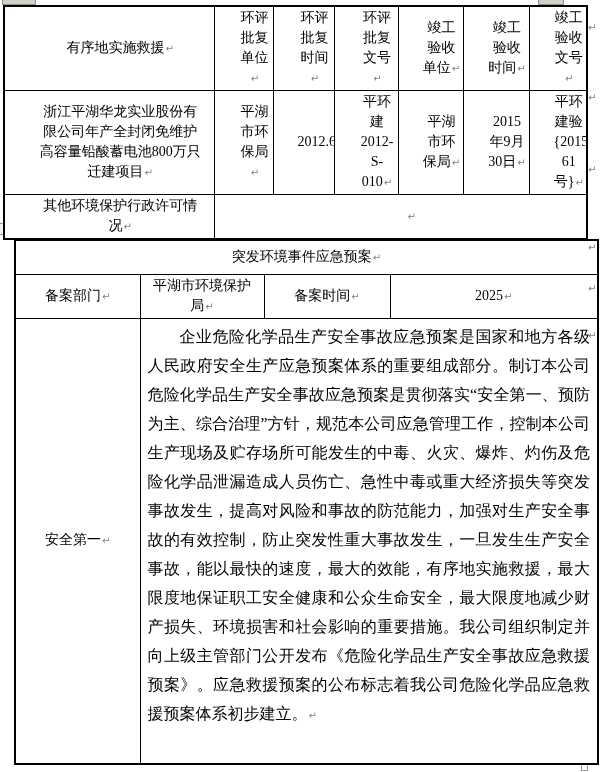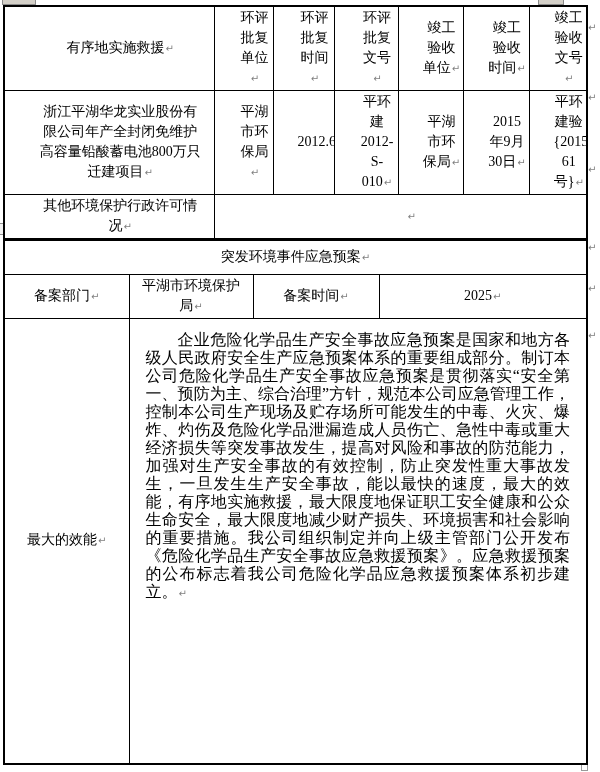--- a/index.html
+++ b/index.html
@@ -20,27 +20,27 @@
   .c-name { font-size:16px; line-height:22px;margin-left:7px; }
   .c-other { font-size:15px; line-height:18px;margin-top:32px; }
   .c-unit { font-size:14px; line-height:22px; }
   .c-date1 { font-size:12px; }
   .c-doc { font-size:13px; line-height:19px; }
   .c-date2 { font-size:14px; line-height:22px; }
 
   .heading { position:absolute; left:28px; top:202px; font-size:17px; font-weight:bold;
              font-family:"Liberation Sans","DejaVu Sans",sans-serif; letter-spacing:1px; }
 
-  .t2 { left:3px; top:239px; width:583px;border-radius:14px; }
+  .t2 { left:14px; top:239px; width:583px;border-radius:14px; }
   .t2 tr.r-title { height:34px; }
   .t2 tr.r-filing { height:44px; }
   .t2 tr.r-main { height:446px; }
   .t2 td { font-size:14px; line-height:20px; }
   .c-content { text-align:justify; vertical-align:top; padding:3px 7px; }
-  .c-content p { margin:9px; font-size:16px; line-height:18px; text-indent:2em; }
+  .c-content p { margin:0; font-size:16px; line-height:29px; text-indent:2em; }
 
   .wrap { white-space:pre-line; }
 
   .pm { color:#808080; font-size:10px; font-family:"DejaVu Sans",sans-serif; margin-left:1px; }
   .pm-edge { position:absolute; left:588px; color:#808080; font-size:10px;
              font-family:"DejaVu Sans",sans-serif; }
 
   .handle-tl { position:absolute; left:2px; top:0; width:34px; height:5px;
                background:#d4d0c8; border:1px solid #8a8a8a; border-top:none; }
   .handle-tr { position:absolute; left:538px; top:0; width:26px; height:5px;
@@ -179,21 +179,21 @@
       </td>
       <td>
         <span>备案时间</span><span class="pm">↵</span>
       </td>
       <td>
         <span>2025</span><span class="pm">↵</span>
       </td>
     </tr>
     <tr class="r-main">
       <td>
-        <span>最大的效能</span><span class="pm">↵</span>
+        <span>安全第一</span><span class="pm">↵</span>
       </td>
       <td colspan="3" class="c-content">
         <p><span>企业危险化学品生产安全事故应急预案是国家和地方各级人民政府安全生产应急预案体系的重要组成部分。制订本公司危险化学品生产安全事故应急预案是贯彻落实“安全第一、预防为主、综合治理”方针，规范本公司应急管理工作，控制本公司生产现场及贮存场所可能发生的中毒、火灾、爆炸、灼伤及危险化学品泄漏造成人员伤亡、急性中毒或重大经济损失等突发事故发生，提高对风险和事故的防范能力，加强对生产安全事故的有效控制，防止突发性重大事故发生，一旦发生生产安全事故，能以最快的速度，最大的效能，有序地实施救援，最大限度地保证职工安全健康和公众生命安全，最大限度地减少财产损失、环境损害和社会影响的重要措施。我公司组织制定并向上级主管部门公开发布《危险化学品生产安全事故应急救援预案》。应急救援预案的公布标志着我公司危险化学品应急救援预案体系初步建立。</span><span class="pm">↵</span></p>
       </td>
     </tr>
   </tbody>
     </table>
 
   <span class="pm-edge" style="top:22px">↵</span>
   <span class="pm-edge" style="top:92px">↵</span>

